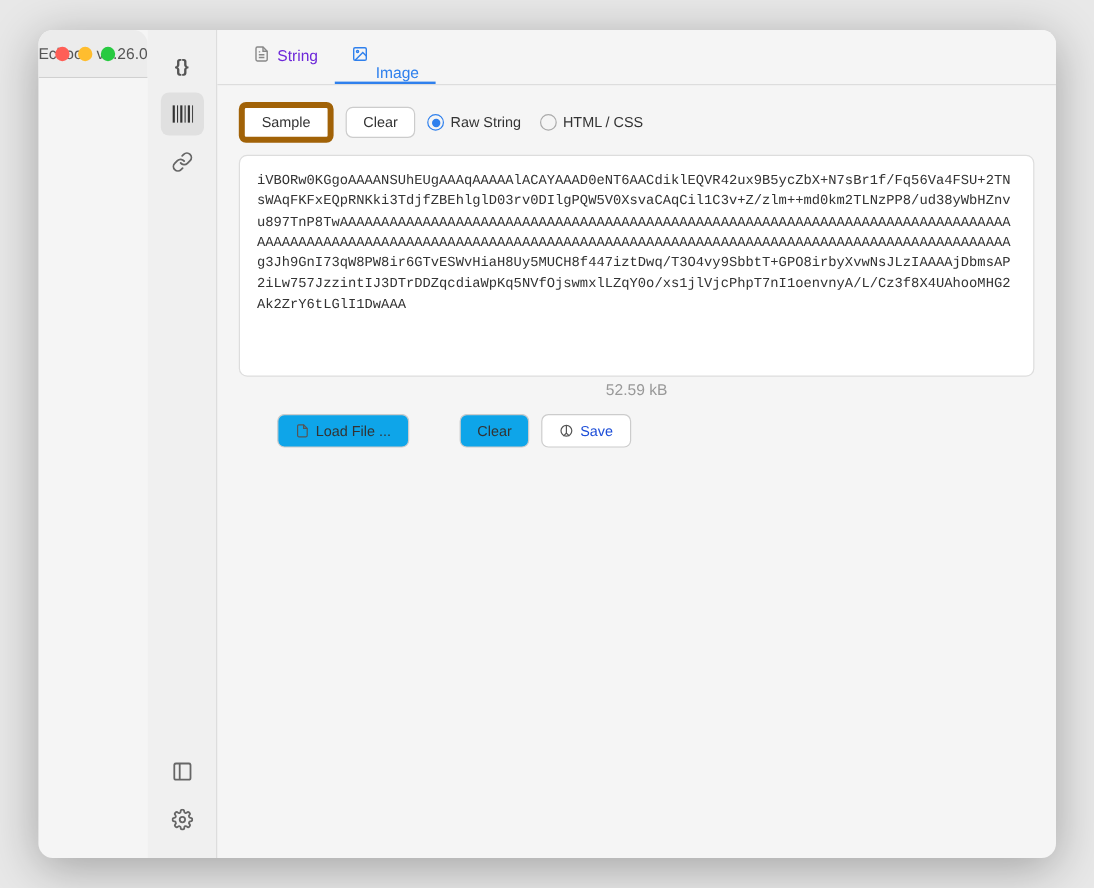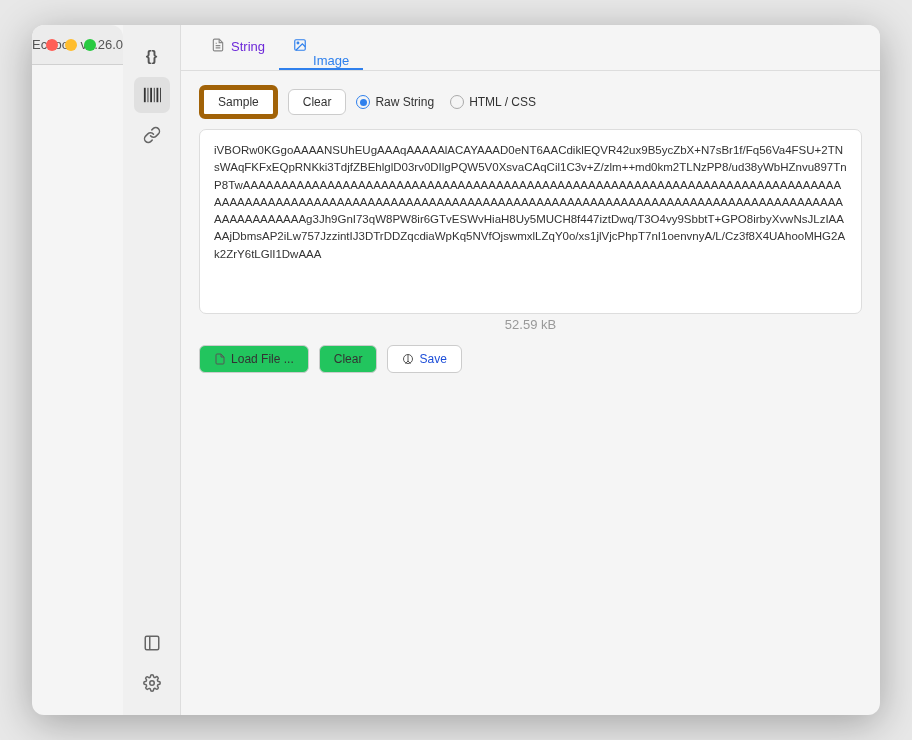--- a/index.html
+++ b/index.html
@@ -201,21 +201,21 @@
     .text-area-container {
       flex: 0 0 auto;
       position: relative;
     }
     .text-display {
       background: #fff;
       border: 1px solid #ddd;
       border-radius: 7px;
       padding: 12px 14px;
       font-size: 11.5px;
-      font-family: Liberation Sans, sans-serif;
+      font-family: Liberation Mono, monospace;
       color: #333;
       line-height: 1.5;
       height: 185px;
       overflow: hidden;
       word-break: break-all;
     }
     .file-size-badge {
       text-align: center;
       font-size: 13px;
       color: #999;
@@ -228,24 +228,25 @@
       gap: 10px;
       flex-shrink: 0;
     }
     .btn-action {
       display: flex;
       align-items: center;
       gap: 5px;
       padding: 6px 14px;
       border: 1px solid #ccc;
       border-radius: 6px;
-      background: #22c55e;
+      background: #0ea5e9;
       font-size: 12px;
       color: #333;
       cursor: pointer;
+      margin-left: 32px;
     }
     .btn-save {
       display: flex;
       align-items: center;
       gap: 5px;
       padding: 6px 14px;
       border: 1px solid #ccc;
       border-radius: 6px;
       background: #fff;
       font-size: 12px;

